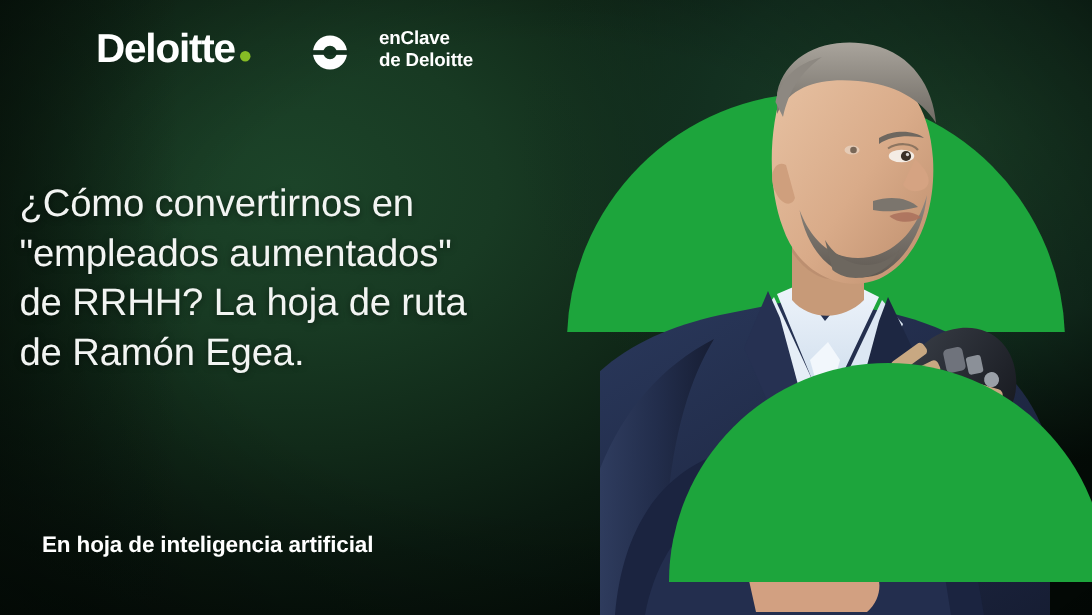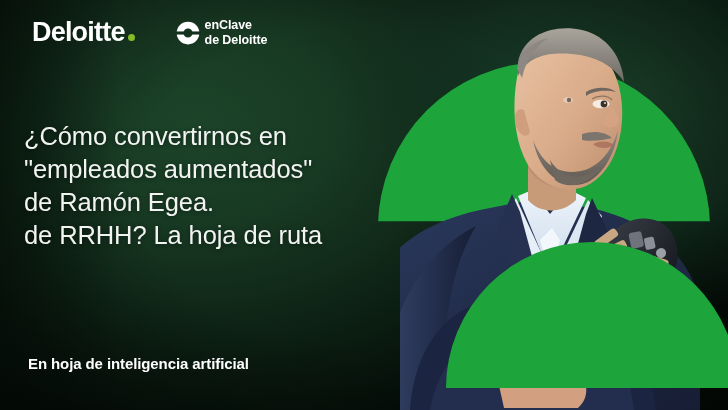--- a/index.html
+++ b/index.html
@@ -100,54 +100,55 @@
     z-index: 20;
   }
   .deloitte-logo {
     display: flex;
     align-items: baseline;
     color: #ffffff;
     font-size: 27px;
     font-weight: bold;
     letter-spacing: -0.8px;
     line-height: 1;
+    margin-left: 32px;
   }
   .deloitte-dot {
     width: 7px;
     height: 7px;
     border-radius: 50%;
     background: #86bc25;
     margin-left: 3px;
     display: inline-block;
   }
   .enclave-logo {
     display: flex;
-    align-items: center;
-    gap: 4px;
+    align-items: flex-end;
+    gap: 20px;
   }
   .enclave-mark {
     width: 26px;
     height: 26px;
     flex: none;
   }
   .enclave-words {
     color: #ffffff;
     font-size: 12.5px;
     font-weight: bold;
     line-height: 1.18;
     letter-spacing: -0.1px;
     white-space: nowrap;
   }
   .enclave-words .l1 { display: block; }
   .enclave-words .l2 { display: block; }
 
   
   .headline {
     position: absolute;
-    left: 24px;
+    left: 13px;
     top: 120px;
     width: 360px;
     color: #f2f4f2;
     font-size: 25.5px;
     line-height: 1.30;
     font-weight: 400;
     letter-spacing: -0.1px;
     z-index: 15;
     text-shadow: 0 1px 5px rgba(0,0,0,0.45);
   }
@@ -330,19 +331,19 @@
         <span class="l1">enClave</span>
         <span class="l2">de Deloitte</span>
       </div>
     </div>
 
   </div>
 
   <div class="headline">
     <div>¿Cómo convertirnos en</div>
     <div>"empleados aumentados"</div>
+    <div>de RRHH? La hoja de ruta</div>
     <div>de Ramón Egea.</div>
-    <div>de RRHH? La hoja de ruta</div>
   </div>
 
   <div class="tagline">En hoja de inteligencia artificial</div>
 
 </div>
 
 </body></html>

